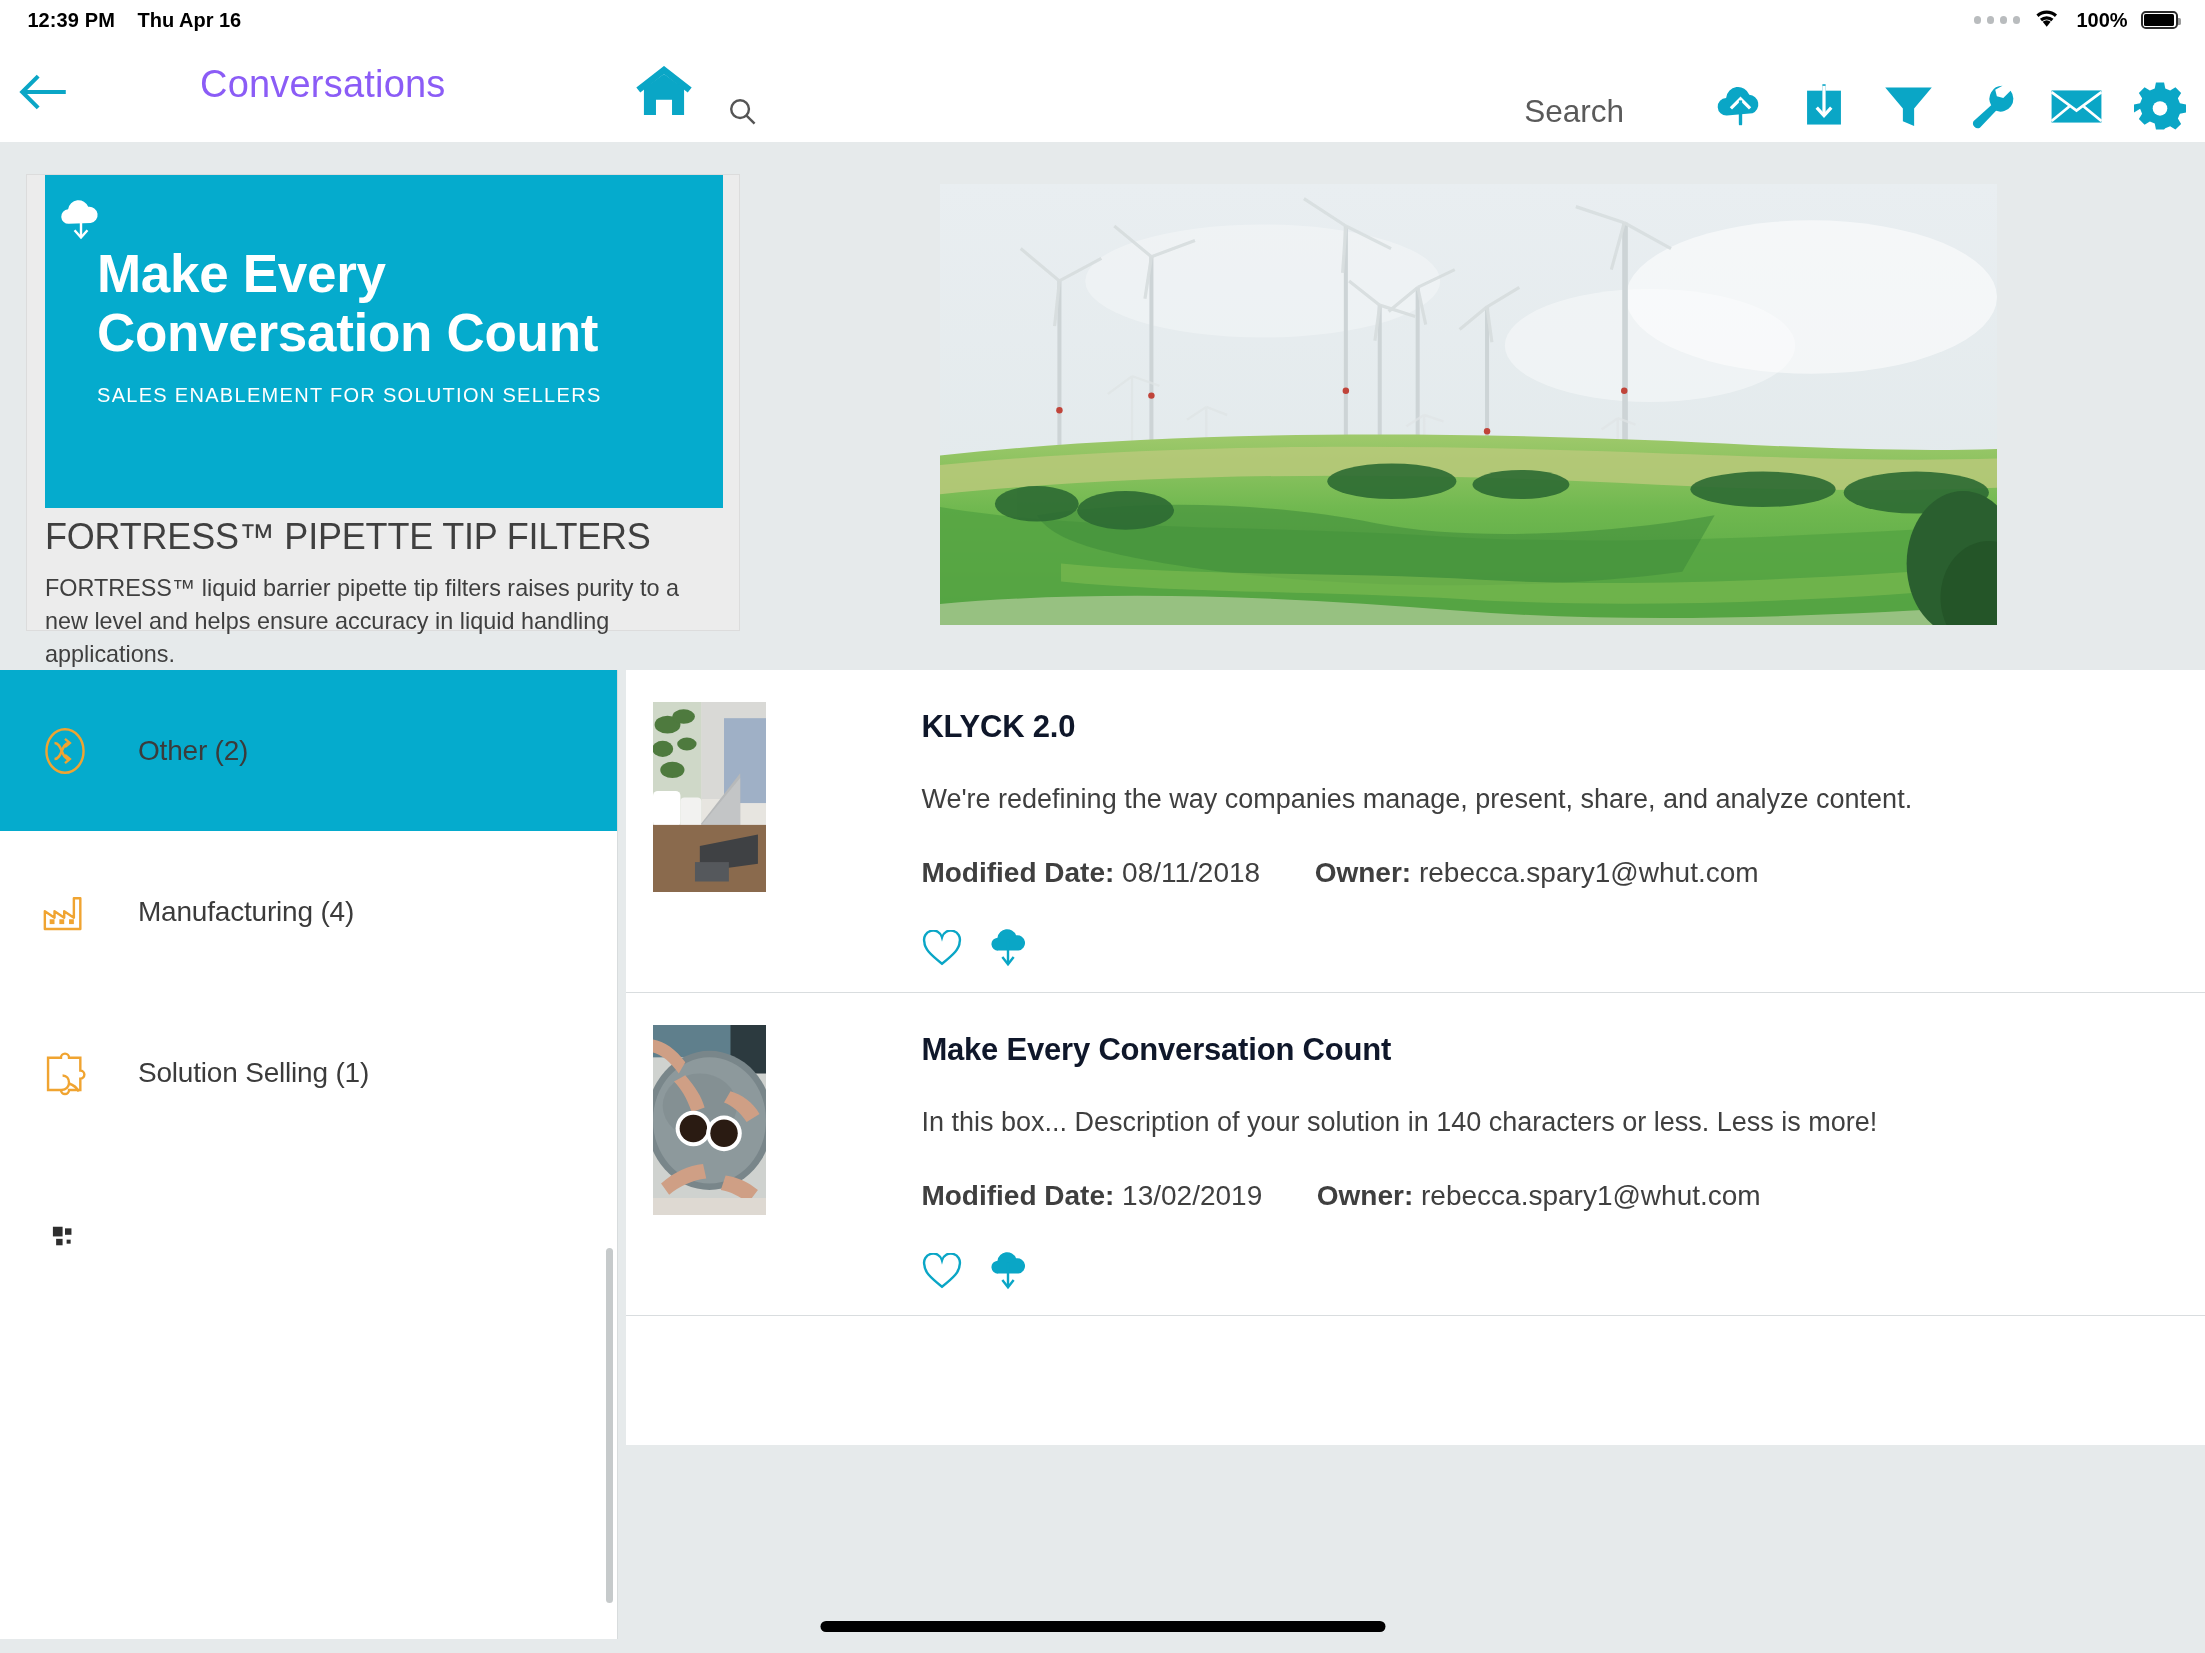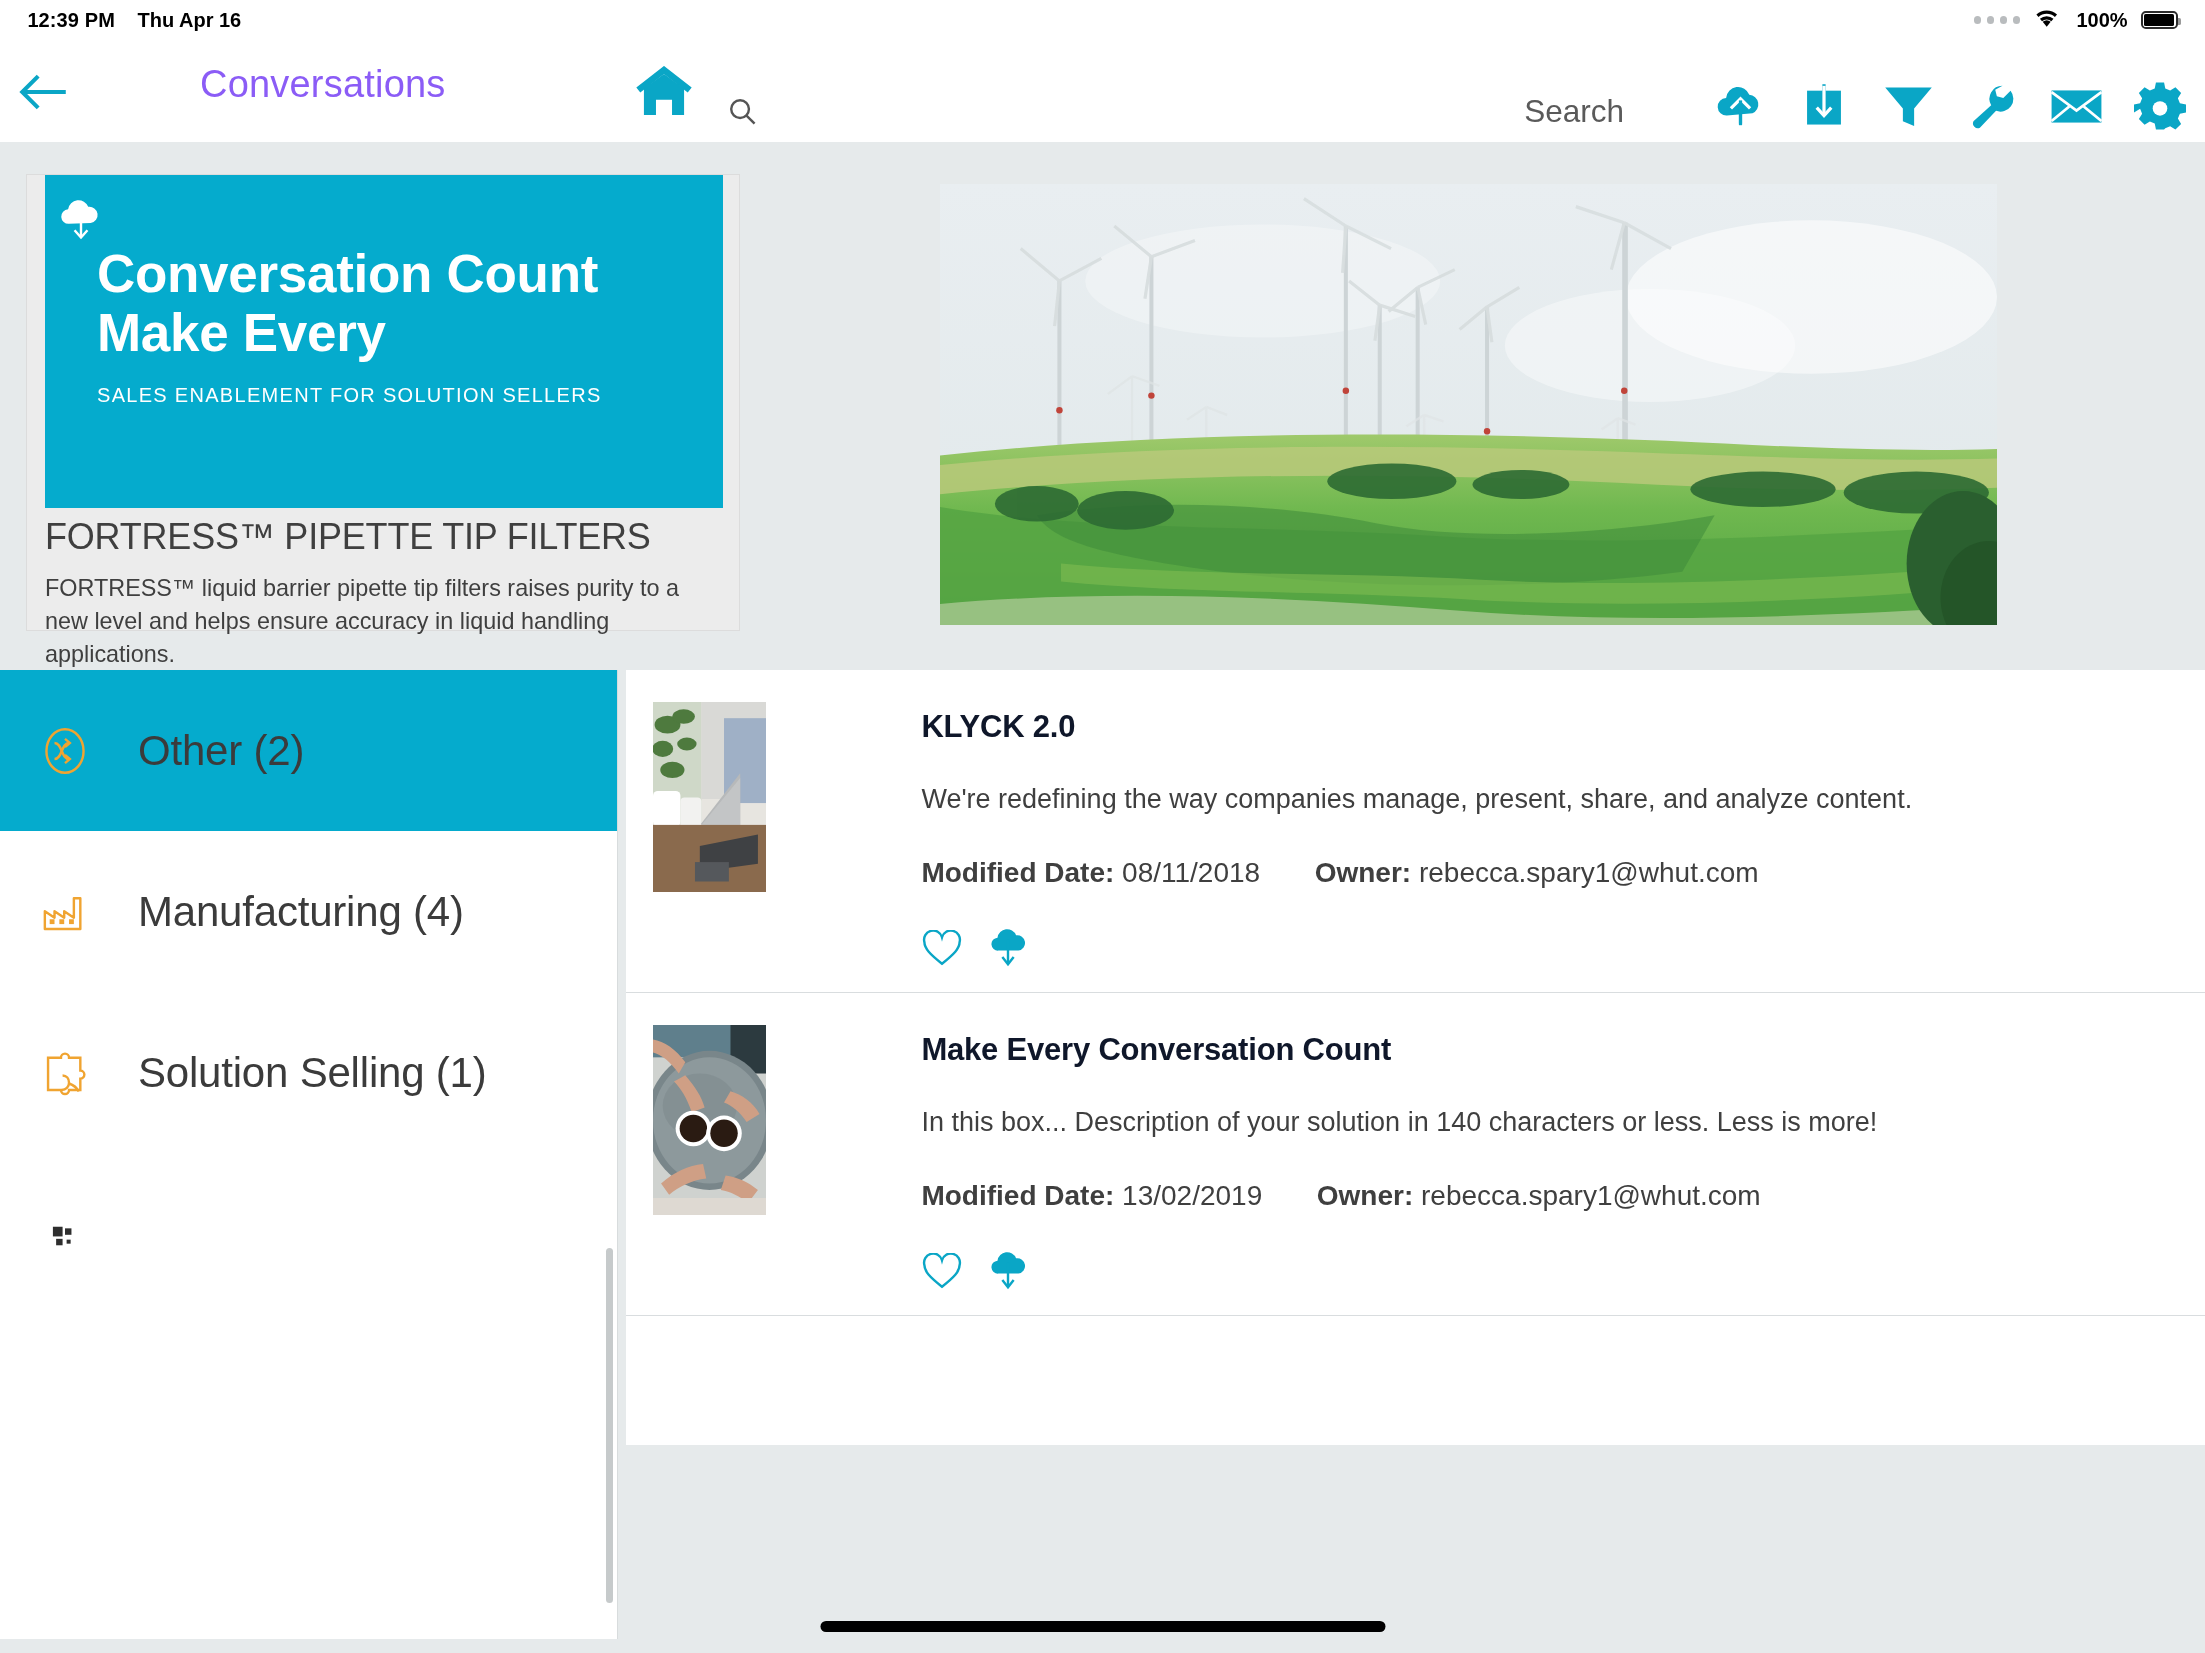--- a/index.html
+++ b/index.html
@@ -216,21 +216,21 @@
     box-sizing: border-box;
   }
   .side-item.active { background: #05abcd; }
   .side-ico {
     width: 58px; height: 58px;
     display: flex; align-items: center; justify-content: center;
     flex: 0 0 58px;
   }
   .side-label {
     margin-left: 44px;
-    font-size: 42px;
+    font-size: 28px;
     color: #3b3b3b;
     letter-spacing: -0.2px;
   }
   .scroll-track {
     position: absolute;
     right: 4px; top: 578px;
     width: 7.3px; height: 355px;
     background: #c6cacb;
     border-radius: 4px;
   }
@@ -399,22 +399,22 @@
         </svg>
       </span>
     </div>
   </div>
 
   <div class="top-region">
 
     <div class="promo-card">
       <div class="promo-banner">
         <div class="promo-h1">
+          <div>Make Every</div>
           <div>Conversation Count</div>
-          <div>Make Every</div>
         </div>
         <div class="promo-sub">SALES ENABLEMENT FOR SOLUTION SELLERS</div>
       </div>
       <div class="promo-cloud">
         <svg width="50" height="50" viewBox="0 0 62 62">
           <path d="M16 32a9 9 0 01-1-18 13 13 0 0125-3 10 10 0 013 20z" fill="#ffffff"></path>
           <path d="M31 18v30" stroke="#ffffff" stroke-width="3"></path>
           <path d="M23 40l8 9 8-9" stroke="#ffffff" stroke-width="3" fill="none"></path>
         </svg>
       </div>

